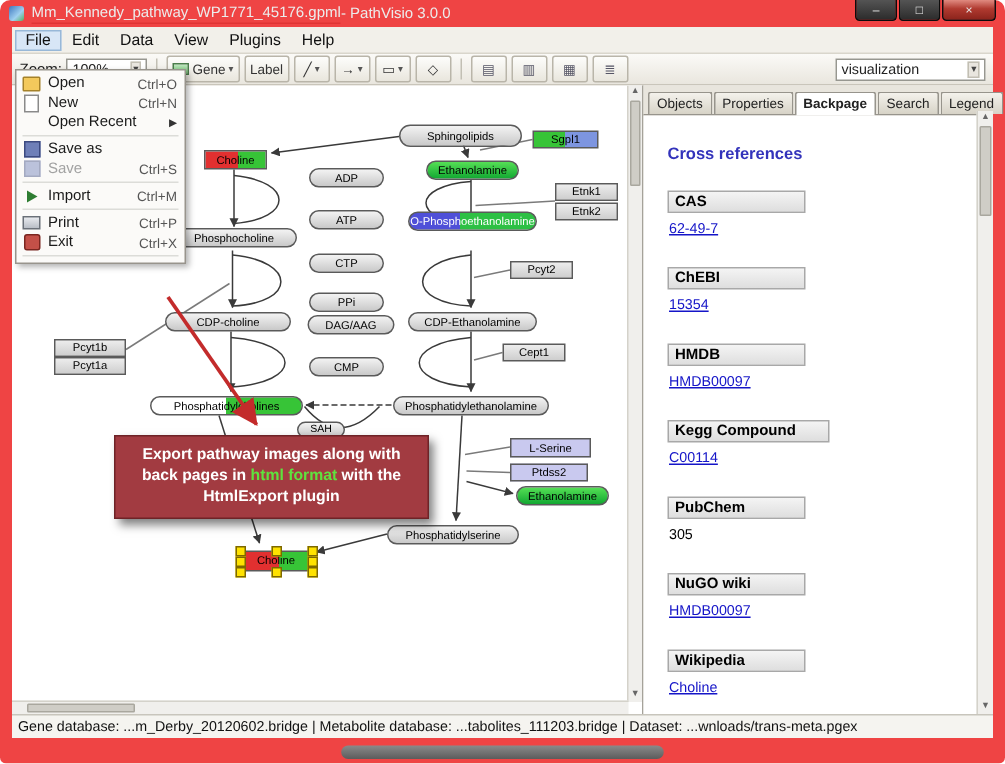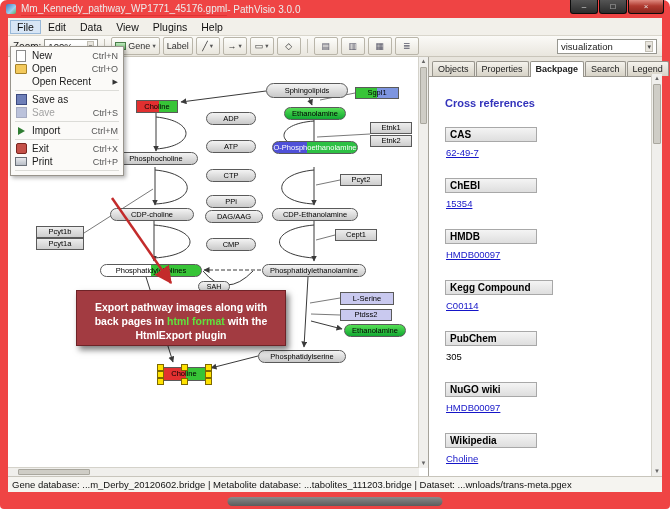--- a/index.html
+++ b/index.html
@@ -41,21 +41,21 @@
   .oval{border-radius:8px;background:linear-gradient(#f3f3f3,#c9c9c9);}
   .grn{background:linear-gradient(#55df55,#12a832);}
   .gene{background:linear-gradient(#ededed,#cecece);}
   .lav{background:#c9c9ef;}
   .redgrn{background:linear-gradient(90deg,#e23030 0 55%,#37c437 55% 100%);}
   .bluegrn{background:linear-gradient(90deg,#4f50d8 0 40%,#2dc044 40% 100%);color:#fff;}
   .whtgrn{background:linear-gradient(90deg,#ffffff 0 50%,#37c437 50% 100%);}
   .grnblue{background:linear-gradient(90deg,#37c437 0 50%,#7d95e0 50% 100%);}
   .handle{position:absolute;width:5px;height:5px;background:#ffe200;border:1px solid #7d6800;z-index:6;}
   
-  .callout{position:absolute;left:68px;top:233px;width:210px;height:56px;background:#a23b41;border:1px solid #6e2327;box-shadow:3px 4px 6px rgba(0,0,0,.5);color:#fff;font-weight:bold;font-size:10.5px;line-height:1.32;text-align:center;display:flex;align-items:flex-end;justify-content:center;padding:2px 8px;box-sizing:border-box;z-index:8;}
+  .callout{position:absolute;left:68px;top:233px;width:210px;height:56px;background:#a23b41;border:1px solid #6e2327;box-shadow:3px 4px 6px rgba(0,0,0,.5);color:#fff;font-weight:bold;font-size:10.5px;line-height:1.32;text-align:center;display:flex;align-items:center;justify-content:center;padding:18px 8px;box-sizing:border-box;z-index:8;}
   .callout .hl{color:#5fe23e;}
   
   .filemenu{position:absolute;left:10px;top:46px;width:112px;background:#fbfaf8;border:1px solid #98948c;box-shadow:2px 2px 4px rgba(0,0,0,.3);z-index:50;padding:2px 0;font-size:10px;color:#1a1a1a;}
   .fm-item{display:flex;align-items:center;height:13px;padding:0 5px 0 4px;gap:5px;}
   .fm-ico{width:12px;height:11px;display:flex;align-items:center;justify-content:center;flex:none;}
   .fm-sc{margin-left:auto;color:#555;font-size:9px;}
   .fm-sub{margin-left:auto;font-size:7px;color:#333;}
   .fm-sep{height:1px;background:#dcdcd8;margin:2px 4px;}
   .fm-item.disabled{color:#a2a2a2;}
   .fm-item.hl-red{outline:2px solid #cc2a2a;outline-offset:-1px;}
@@ -304,31 +304,31 @@
     </div>
 
     <div class="statusbar">
       <span>Gene database: ...m_Derby_20120602.bridge | Metabolite database: ...tabolites_111203.bridge | Dataset: ...wnloads/trans-meta.pgex</span>
     </div>
   </div>
 
   <div class="filemenu">
     <div class="fm-item">
       <span class="fm-ico">
+          <span class="i-open"></span>
+        </span>
+      <span>Open</span>
+      <span class="fm-sc">Ctrl+O</span>
+    </div>
+    <div class="fm-item">
+      <span class="fm-ico">
           <span class="i-new"></span>
         </span>
       <span>New</span>
       <span class="fm-sc">Ctrl+N</span>
-    </div>
-    <div class="fm-item">
-      <span class="fm-ico">
-          <span class="i-open"></span>
-        </span>
-      <span>Open</span>
-      <span class="fm-sc">Ctrl+O</span>
     </div>
     <div class="fm-item">
       <span class="fm-ico"></span>
       <span>Open Recent</span>
       <span class="fm-sub">▶</span>
     </div>
     <div class="fm-sep"></div>
     <div class="fm-item">
       <span class="fm-ico">
           <span class="i-save"></span>
@@ -346,31 +346,31 @@
     <div class="fm-item">
       <span class="fm-ico">
           <span class="i-import"></span>
         </span>
       <span>Import</span>
       <span class="fm-sc">Ctrl+M</span>
     </div>
     <div class="fm-sep"></div>
     <div class="fm-item">
       <span class="fm-ico">
+          <span class="i-print"></span>
+        </span>
+      <span>Print</span>
+      <span class="fm-sc">Ctrl+P</span>
+    </div>
+    <div class="fm-item">
+      <span class="fm-ico">
           <span class="i-exit"></span>
         </span>
       <span>Exit</span>
       <span class="fm-sc">Ctrl+X</span>
-    </div>
-    <div class="fm-item">
-      <span class="fm-ico">
-          <span class="i-print"></span>
-        </span>
-      <span>Print</span>
-      <span class="fm-sc">Ctrl+P</span>
     </div>
     <div class="fm-sep"></div>
   </div>
 
   <svg class="annot" width="670" height="509" viewBox="0 0 670 509">
     <defs>
       <marker id="ra" markerWidth="9" markerHeight="9" refX="6.5" refY="3.5" orient="auto">
         <path d="M0,0 L7,3.5 L0,7 Z" fill="#c32b2b"></path>
       </marker>
     </defs>

